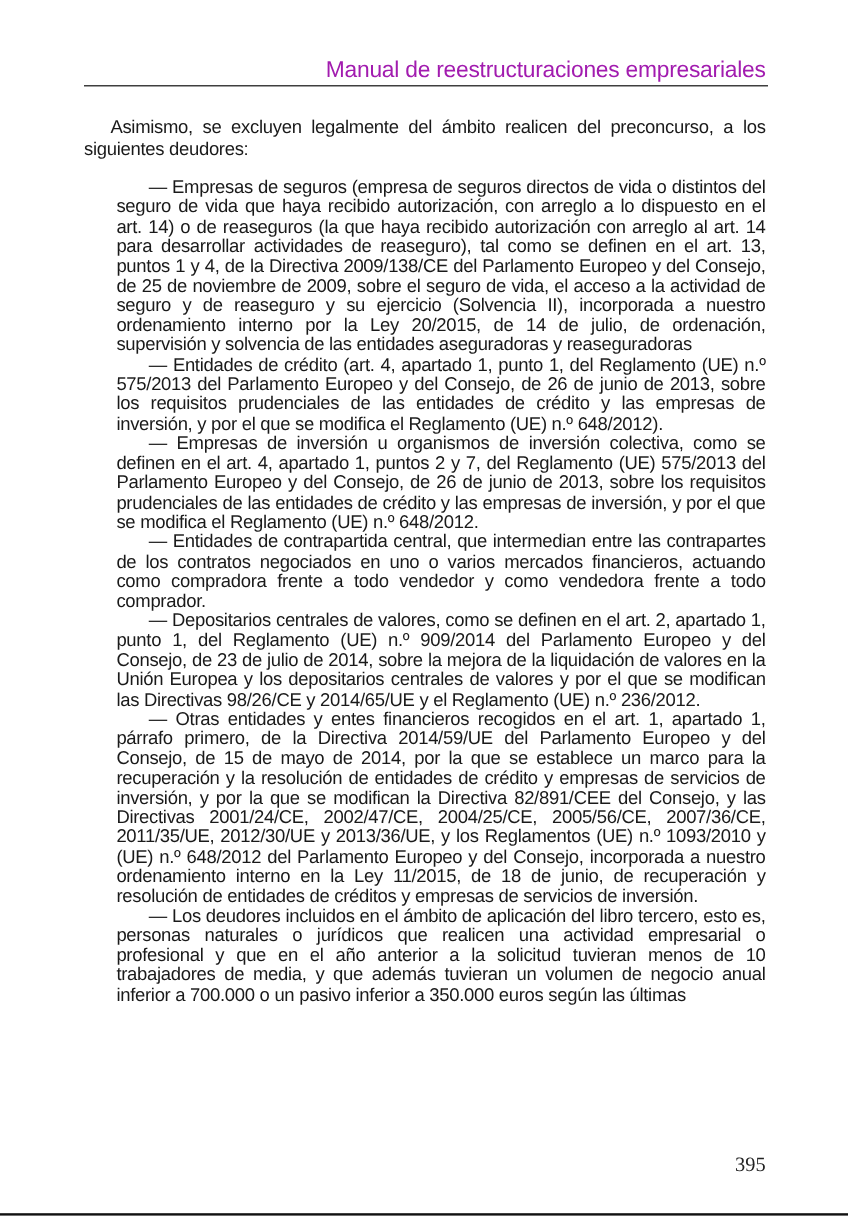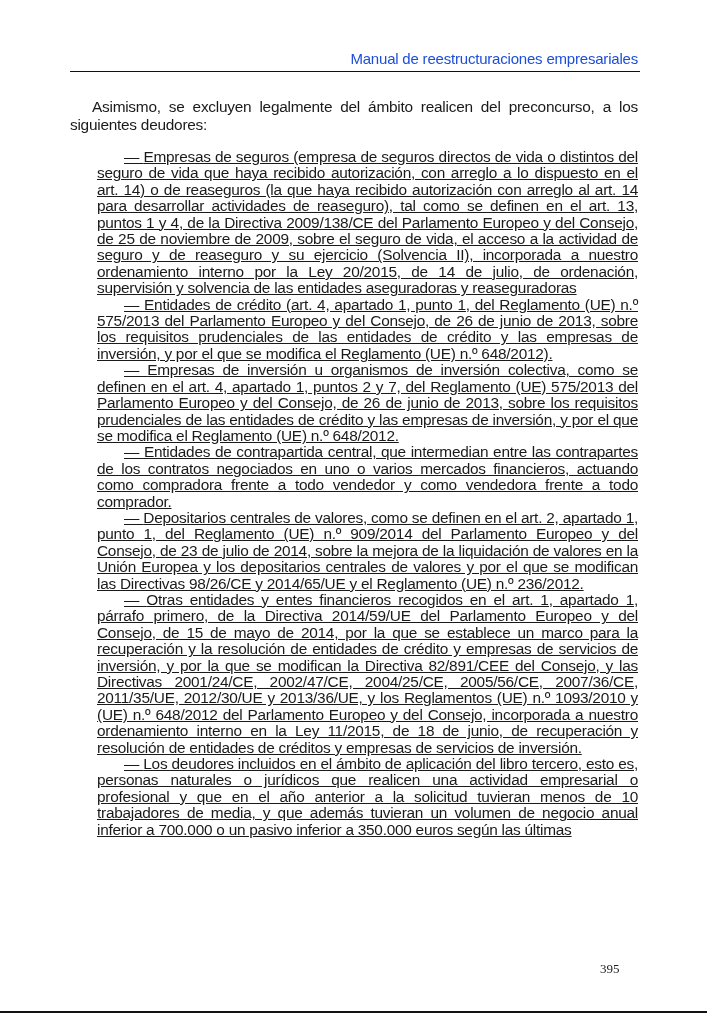--- a/index.html
+++ b/index.html
@@ -4,40 +4,40 @@
 <style>
   html, body { margin: 0; padding: 0; background: #ffffff; }
   body {
     width: 707px; height: 1013px; position: relative; overflow: hidden;
     font-family: "Liberation Sans", "DejaVu Sans", sans-serif;
     color: #1a1a1a;
   }
   .page { position: absolute; left: 0; top: 0; width: 707px; height: 1013px; }
   .running-head {
     position: absolute; left: 70px; top: 50px; width: 568px;
-    text-align: right; font-size: 15px; line-height: 18px;
-    letter-spacing: -0.2px; color: #1d4ed8;
+    text-align: right; font-size: 19px; line-height: 18px;
+    letter-spacing: -0.2px; color: #a21caf;
   }
   .head-rule {
     position: absolute; left: 70px; top: 71px; width: 570px; height: 0;
     border-top: 1.4px solid #111;
   }
   .body-text {
     position: absolute; left: 70px; top: 98px; width: 568px;
     font-size: 15.4px; line-height: 16.4px; letter-spacing: -0.25px;
     text-align: justify; hyphens: manual;
   }
   .intro { text-indent: 22px; margin: 0 0 16px 0; line-height: 17.5px; }
-  .list { margin: 0; padding: 0 0 0 27px; list-style: none; text-decoration: underline; }
+  .list { margin: 0; padding: 0 0 0 27px; list-style: none; }
   .list-item { margin: 0; text-indent: 27px; }
   .dash { display: inline; }
   .page-number {
     position: absolute; left: 600px; top: 961px; width: 38px;
-    font-family: "Liberation Serif", "DejaVu Serif", serif;
-    font-size: 13px; color: #222;
+    text-align: right; font-family: "Liberation Serif", "DejaVu Serif", serif;
+    font-size: 17px; color: #222;
   }
   .bottom-rule {
     position: absolute; left: 0; top: 1011px; width: 707px; height: 2px;
     background: #111;
   }
 </style>
 </head>
 <body>
 
 <div class="page">

